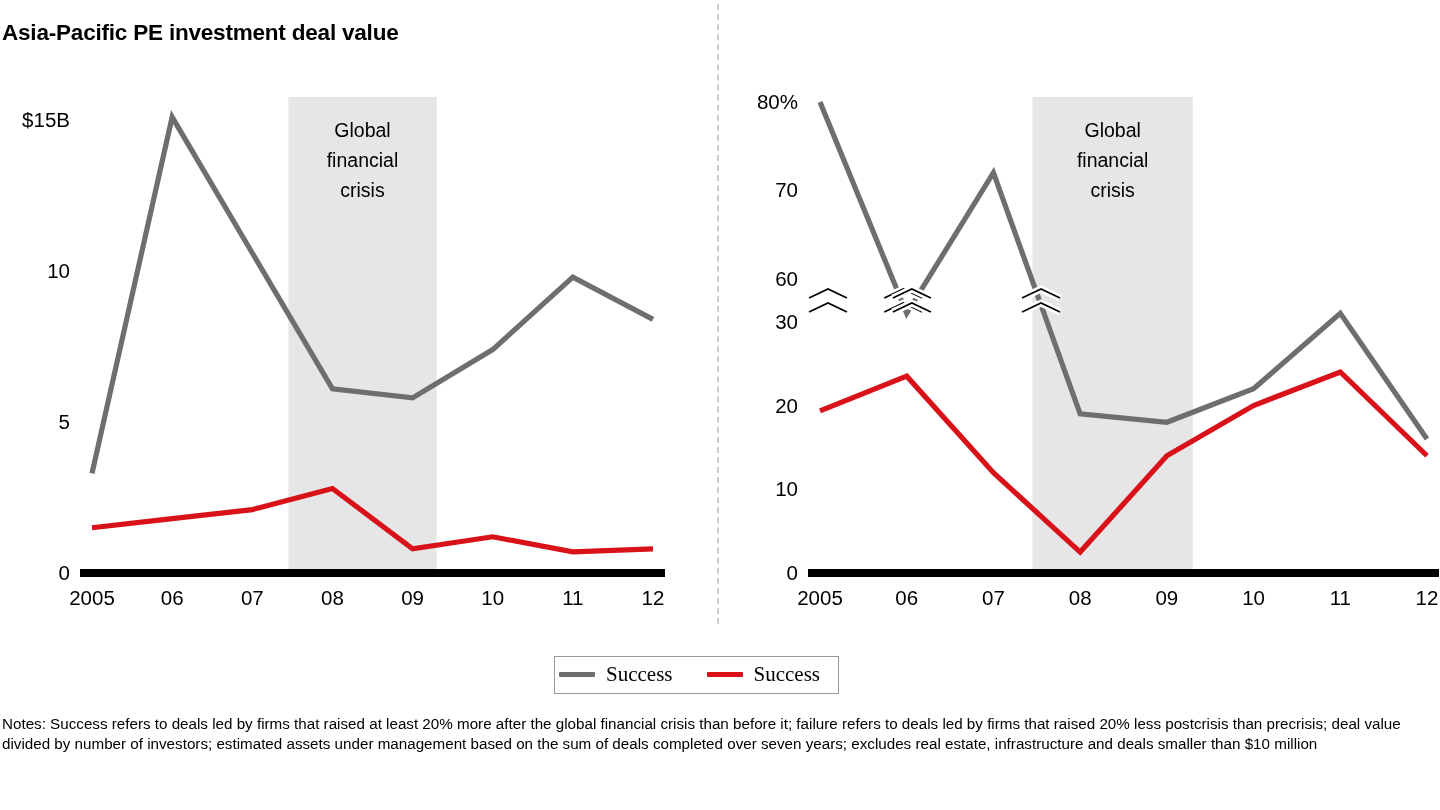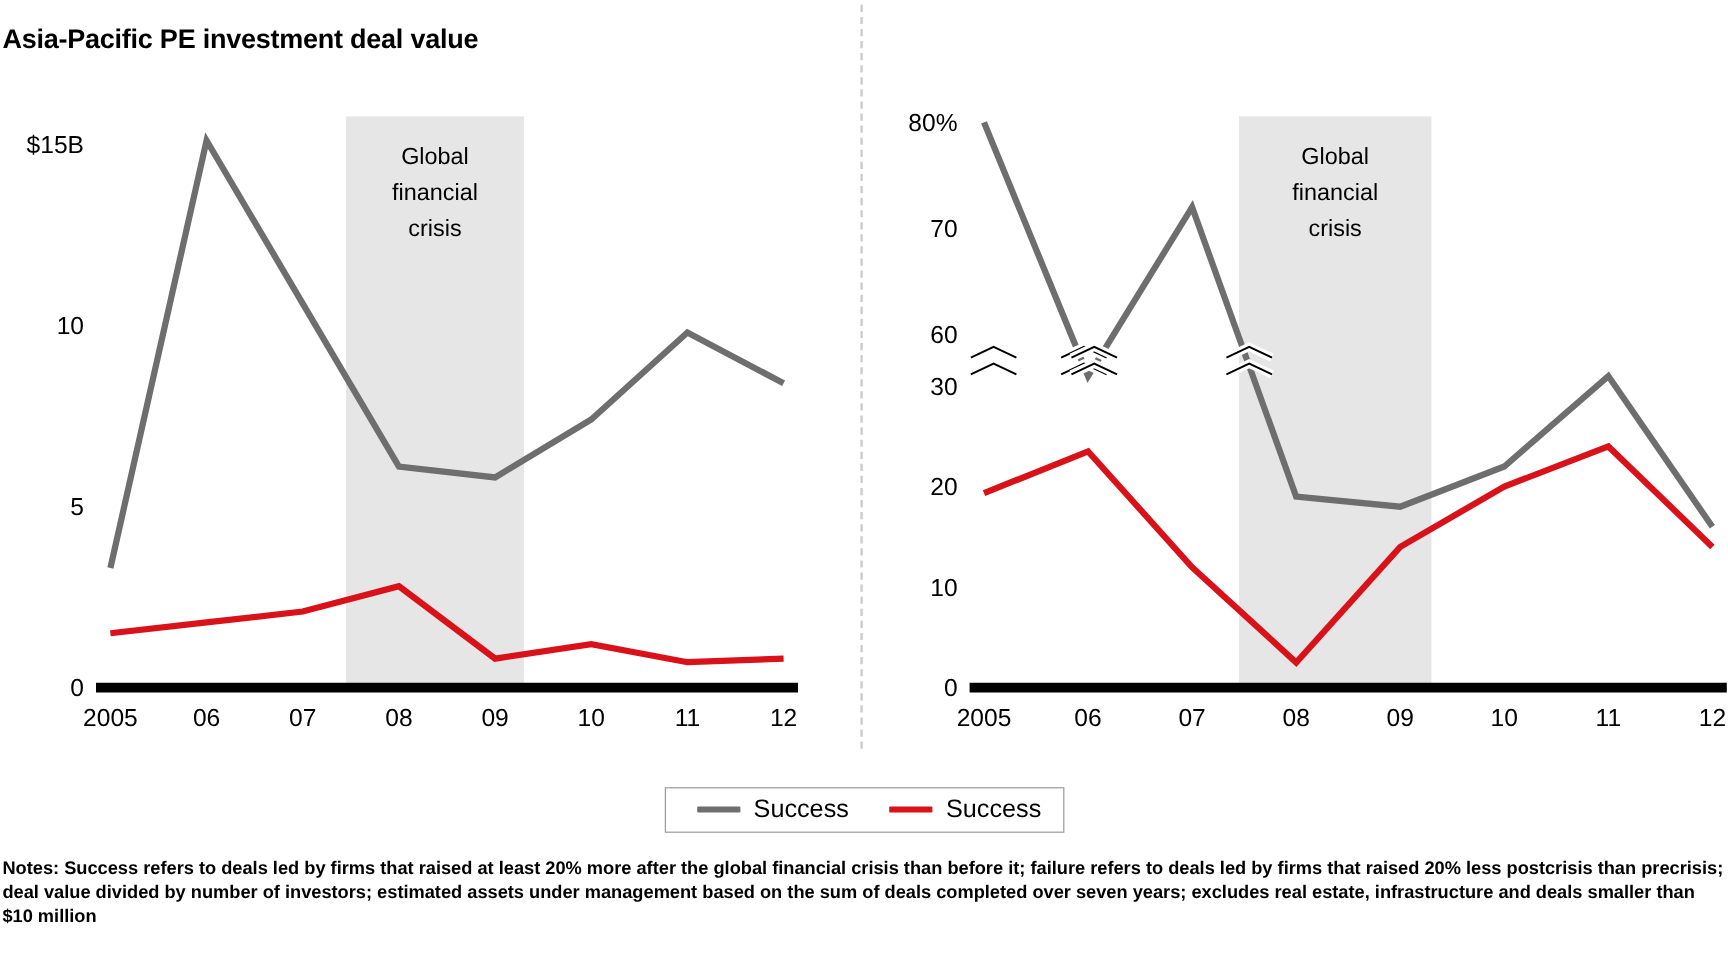--- a/index.html
+++ b/index.html
@@ -25,30 +25,30 @@
   .chart-svg{position:absolute;top:0;left:0;}
 
   .axlabel{font-size:20.5px;fill:#000;font-family:"Liberation Sans","DejaVu Sans",sans-serif;}
   .axlabel-y{text-anchor:end;}
   .axlabel-x{text-anchor:middle;}
   .bandlabel{font-size:19.5px;fill:#000;text-anchor:middle;font-family:"Liberation Sans","DejaVu Sans",sans-serif;}
 
   .legend{
     position:absolute;left:554px;top:656px;
     border:1px solid #9a9a9a;background:#fff;
-    padding:7px 18px 8px 26px;
-    display:flex;align-items:center;gap:34px;
+    padding:7px 18px 8px 4px;
+    display:flex;align-items:center;gap:34px;font-family:Liberation Serif, serif;
   }
   .legend-item{display:flex;align-items:center;gap:11px;}
   .legend-swatch{display:block;width:36px;height:5px;border-radius:1px;}
   .legend-text{font-size:21px;color:#000;line-height:1;}
 
   .notes{
     position:absolute;left:2px;top:714px;width:1436px;
-    font-size:15.2px;line-height:20.2px;color:#000;font-weight:bold;
+    font-size:15.2px;line-height:20.2px;color:#000;
   }
   .notes div{white-space:pre-wrap;}
 </style>
 </head>
 <body>
 
 <div class="page">
 
   <div class="panel-title" id="title-left">Asia-Pacific PE investment deal value</div>
 

